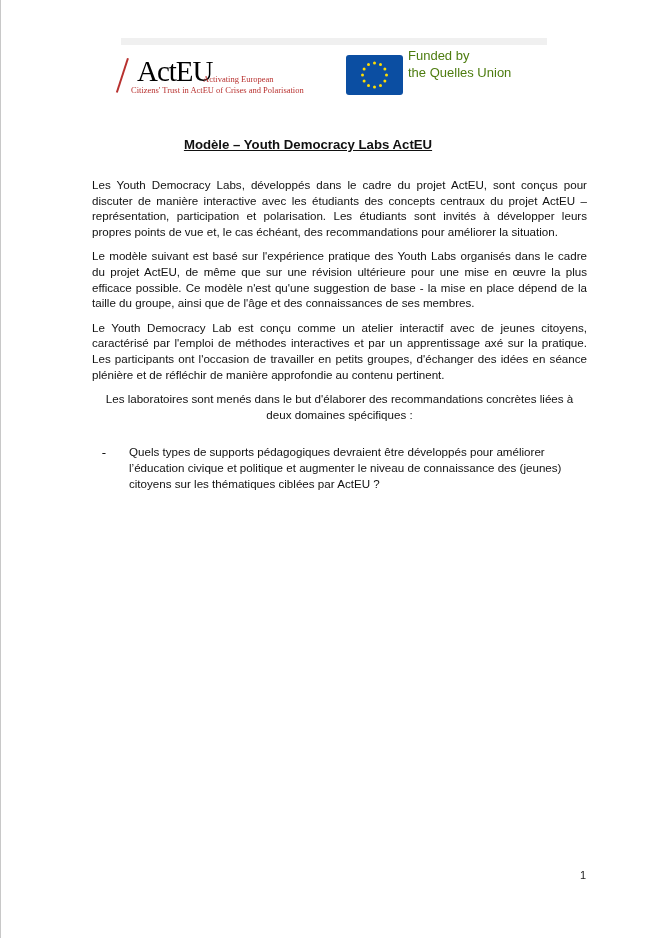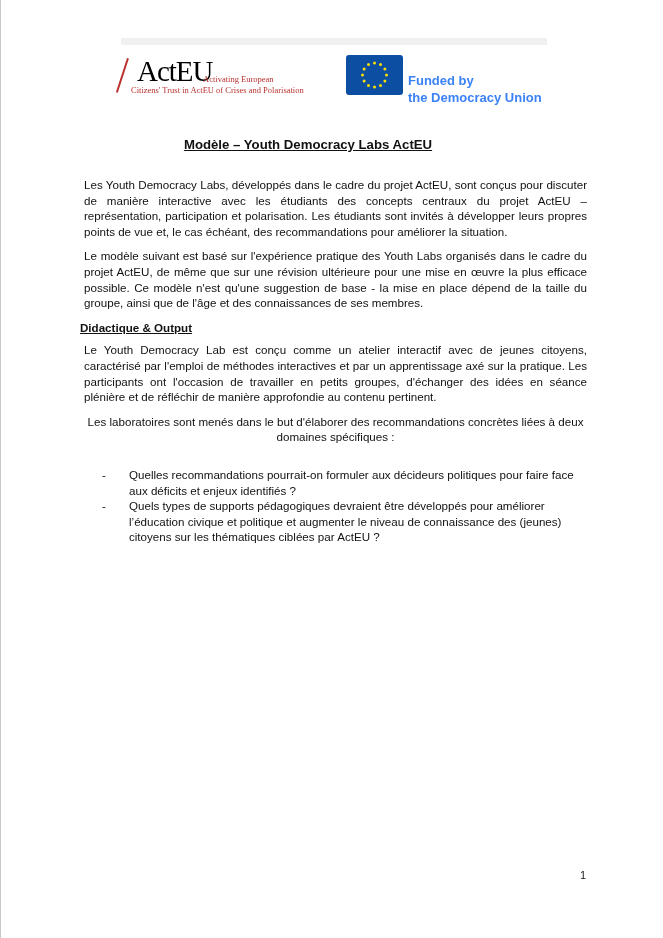--- a/index.html
+++ b/index.html
@@ -9,24 +9,24 @@
     border-left: 1px solid #c8c8c8; box-sizing: border-box;
   }
   .header-bar { position: absolute; left: 120px; top: 38px; width: 426px; height: 7px; background: #f0f0f0; }
   .logo-acteu { position: absolute; left: 126px; top: 56px; width: 200px; height: 42px; }
   .acteu-big { position: absolute; left: 10px; top: 0px; font-family: "Liberation Serif", serif; font-size: 29px; color: #000000; letter-spacing: -1px; line-height: 30px; }
   .acteu-slash { position: absolute; left: 0px; top: 2px; width: 2px; height: 36px; background: #b8312f; transform: rotate(18deg); transform-origin: top left; }
   .acteu-tag1 { position: absolute; left: 76px; top: 18px; font-family: "Liberation Serif", serif; font-size: 8.5px; color: #b8312f; white-space: nowrap; }
   .acteu-tag2 { position: absolute; left: 4px; top: 29px; font-family: "Liberation Serif", serif; font-size: 8.5px; color: #b8312f; white-space: nowrap; }
   .eu-flag { position: absolute; left: 345px; top: 55px; width: 57px; height: 40px; background: #0b4ea2; border-radius: 3px; }
   .eu-flag svg { position: absolute; left: 0; top: 0; }
-  .eu-text { position: absolute; left: 407px; top: 72px; font-size: 13px; font-weight: bold; color: #3b82f6; line-height: 17px; white-space: nowrap; }
+  .eu-text { position: absolute; left: 407px; top: 47px; font-size: 13px; font-weight: normal; color: #4d7c0f; line-height: 17px; white-space: nowrap; }
   .title { position: absolute; left: 0; width: 614px; top: 137px; text-align: center; font-size: 13.2px; font-weight: bold; text-decoration: underline; }
   .content { position: absolute; left: 79px; top: 177px; width: 507px; font-size: 11.6px; line-height: 15.6px; }
-  .content p { margin: 0 0 9px 4px; text-align: justify; }
+  .content p { margin: 0 0 9px 12px; text-align: justify; }
   .content p.left { text-align: center; }
   .subhead { font-weight: bold; text-decoration: underline; margin: 0 0 7px 0; }
   .bullets { list-style: none; padding: 0; margin: 22px 0 0 22px; }
   .bullets li { position: relative; padding-left: 27px; margin: 0; text-align: left; }
   .bullets li .dash { position: absolute; left: 0; top: 0; }
   .page-num { position: absolute; left: 579px; top: 869px; font-size: 11px; color: #222; }
 </style>
 </head>
 <body>
 
@@ -50,35 +50,33 @@
       <circle cx="28.5" cy="32" r="1.5" fill="#ffdd00"></circle>
       <circle cx="22.500000000000004" cy="30.392304845413264" r="1.5" fill="#ffdd00"></circle>
       <circle cx="18.10769515458674" cy="26.000000000000007" r="1.5" fill="#ffdd00"></circle>
       <circle cx="16.5" cy="20.000000000000004" r="1.5" fill="#ffdd00"></circle>
       <circle cx="18.107695154586736" cy="13.999999999999998" r="1.5" fill="#ffdd00"></circle>
       <circle cx="22.499999999999993" cy="9.60769515458674" r="1.5" fill="#ffdd00"></circle>
     </svg>
 </div>
 <div class="eu-text">
   <div>Funded by</div>
-  <div>the Democracy Union</div>
+  <div>the Quelles Union</div>
 </div>
 
 <div class="title">Modèle – Youth Democracy Labs ActEU</div>
 
 <div class="content">
   <p>Les Youth Democracy Labs, développés dans le cadre du projet ActEU, sont conçus pour discuter de manière interactive avec les étudiants des concepts centraux du projet ActEU – représentation, participation et polarisation. Les étudiants sont invités à développer leurs propres points de vue et, le cas échéant, des recommandations pour améliorer la situation.</p>
   <p>Le modèle suivant est basé sur l'expérience pratique des Youth Labs organisés dans le cadre du projet ActEU, de même que sur une révision ultérieure pour une mise en œuvre la plus efficace possible. Ce modèle n'est qu'une suggestion de base - la mise en place dépend de la taille du groupe, ainsi que de l'âge et des connaissances de ses membres.</p>
-  <div class="subhead">Didactique &amp; Output</div>
   <p>Le Youth Democracy Lab est conçu comme un atelier interactif avec de jeunes citoyens, caractérisé par l'emploi de méthodes interactives et par un apprentissage axé sur la pratique. Les participants ont l'occasion de travailler en petits groupes, d'échanger des idées en séance plénière et de réfléchir de manière approfondie au contenu pertinent.</p>
   <p class="left">Les laboratoires sont menés dans le but d'élaborer des recommandations concrètes liées à deux domaines spécifiques :</p>
   <ul class="bullets">
     <li>
       <span class="dash">-</span>
-      <span>Quelles recommandations pourrait-on formuler aux décideurs politiques pour faire face aux déficits et enjeux identifiés ?</span>
     </li>
     <li>
       <span class="dash">-</span>
       <span>Quels types de supports pédagogiques devraient être développés pour améliorer l’éducation civique et politique et augmenter le niveau de connaissance des (jeunes) citoyens sur les thématiques ciblées par ActEU ?</span>
     </li>
   </ul>
 </div>
 
 <div class="page-num">1</div>
 

